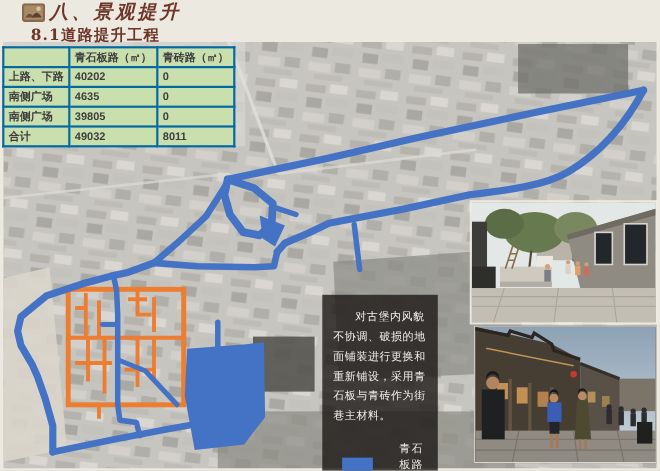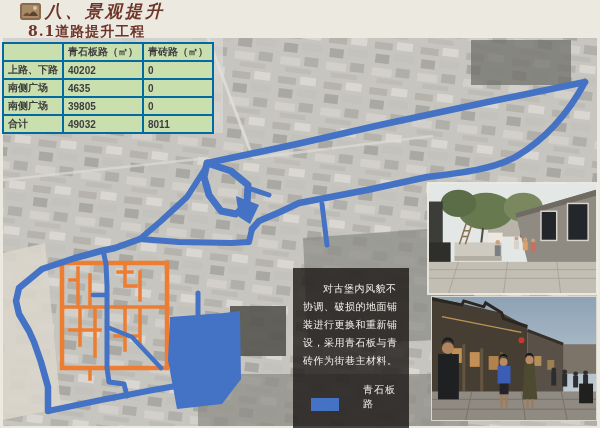--- a/index.html
+++ b/index.html
@@ -51,21 +51,21 @@
     padding:1px 4px;
     text-align:left;
     height:13px;
     white-space:nowrap;
   }
   .tbl th{font-weight:700;}
   .col-name{width:58px;}
   .col-num{width:63px;}
   
   .note{
-    position:absolute;left:293px;top:268px;width:116px;height:160px;
+    position:absolute;left:293px;top:268px;width:105px;height:160px;
     background:rgba(28,24,22,0.80);
     z-index:25;color:#f3f1ec;
     padding:12px 10px 8px 10px;
   }
   .note p{
     font-size:10px;line-height:18px;text-indent:2em;
     letter-spacing:0.5px;
   }
   .legend{margin-top:13px;display:flex;flex-direction:column;gap:9px;}
   .legend-item{display:flex;align-items:flex-end;gap:24px;margin-left:8px;}

